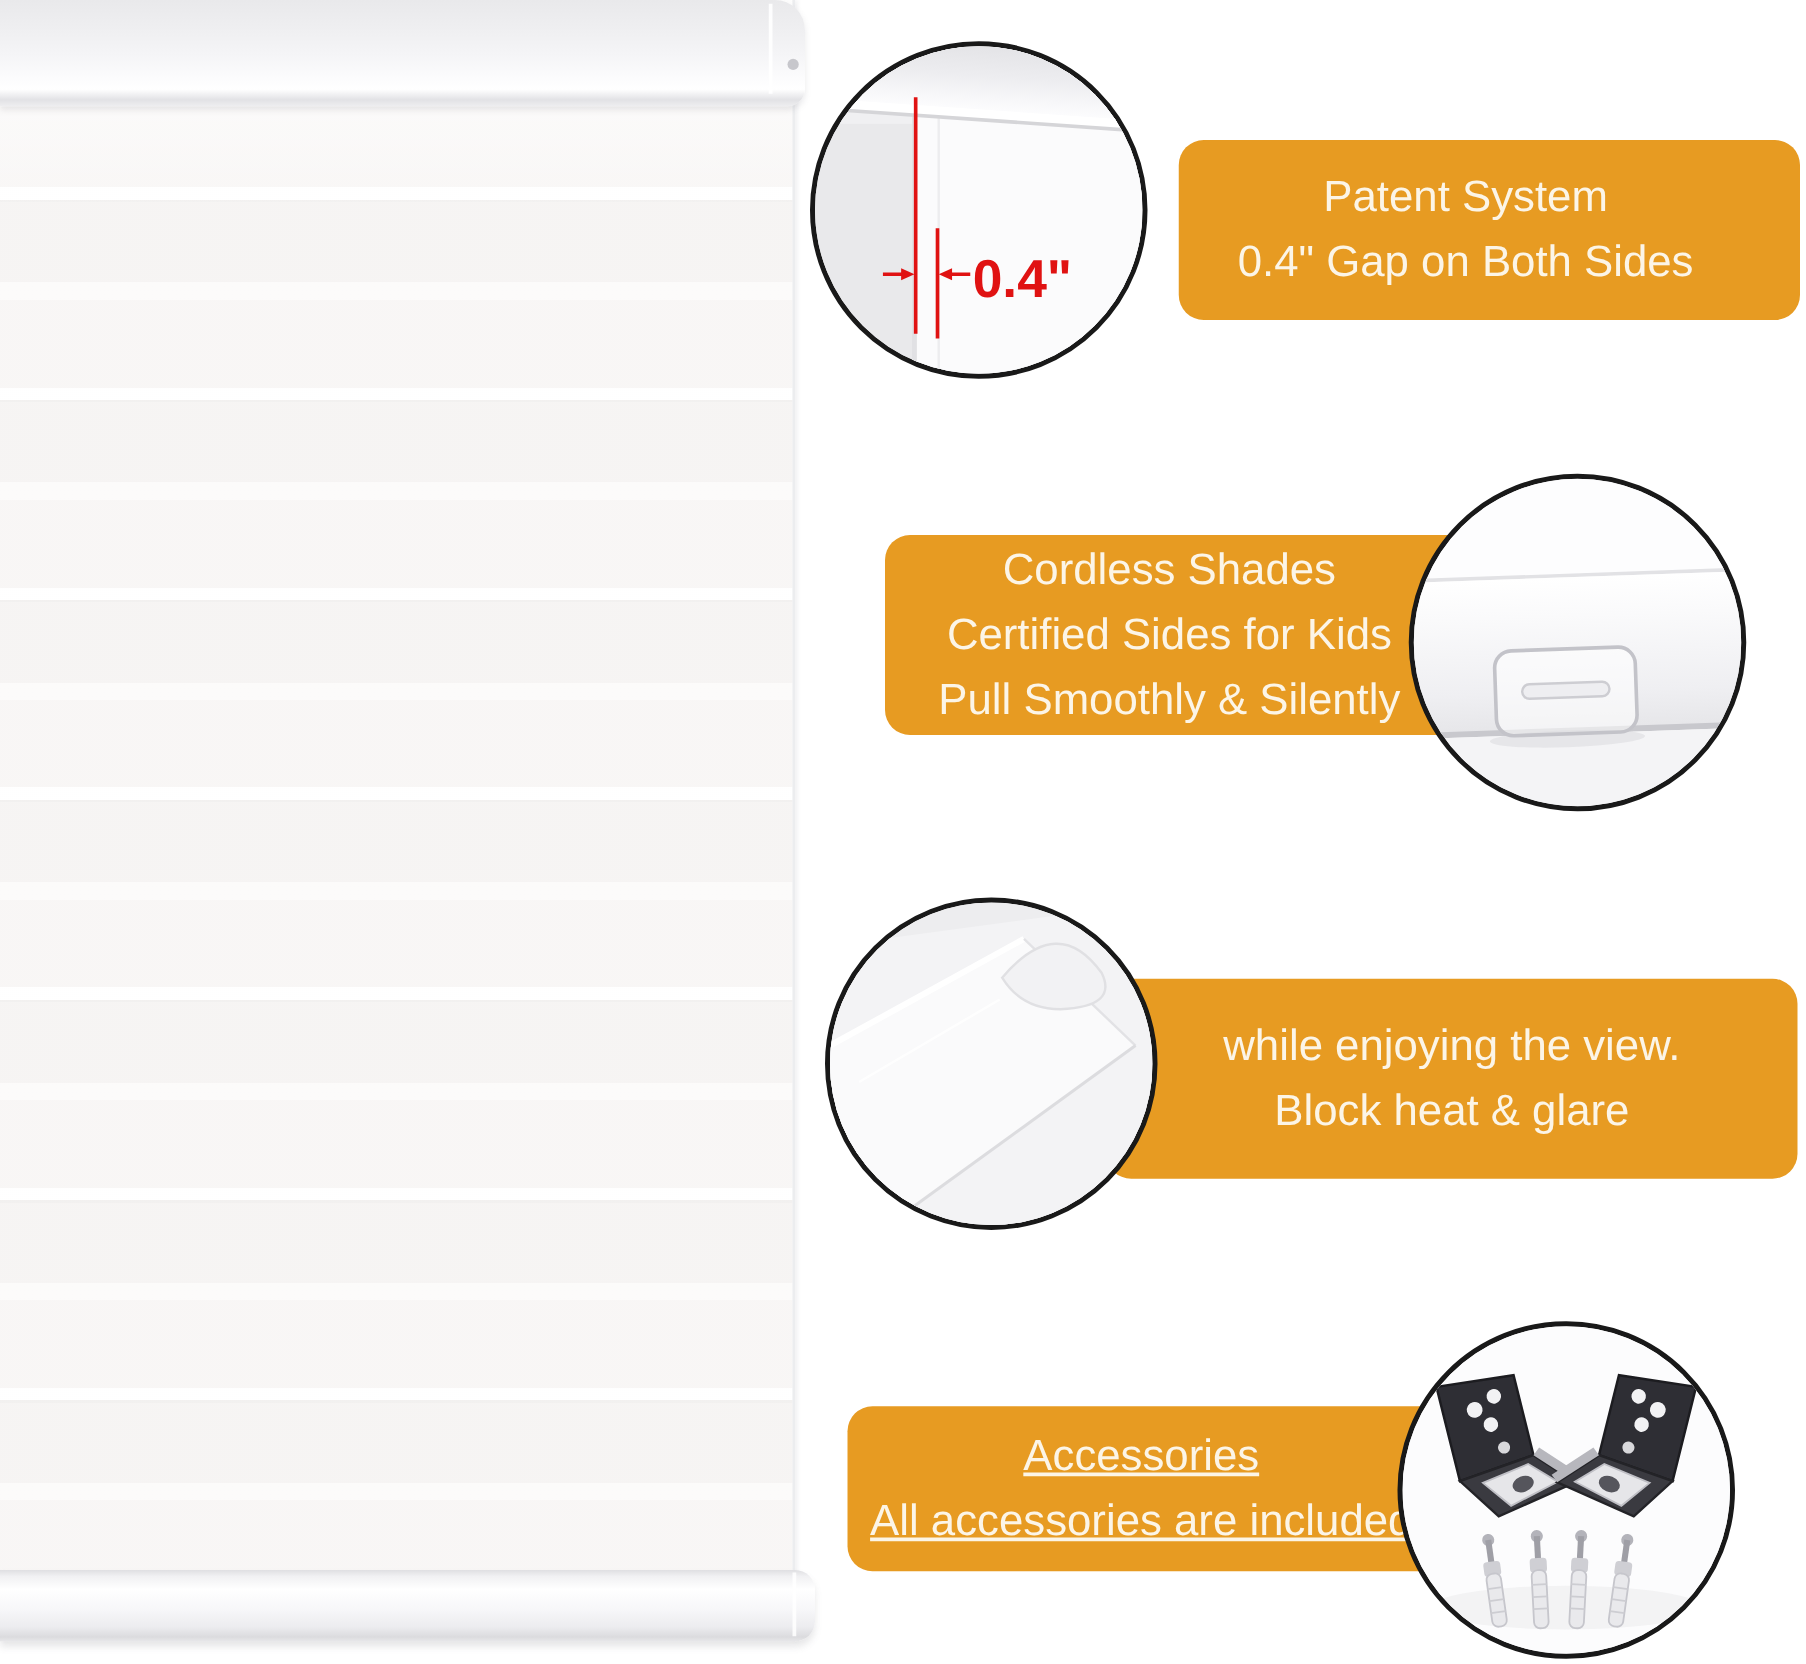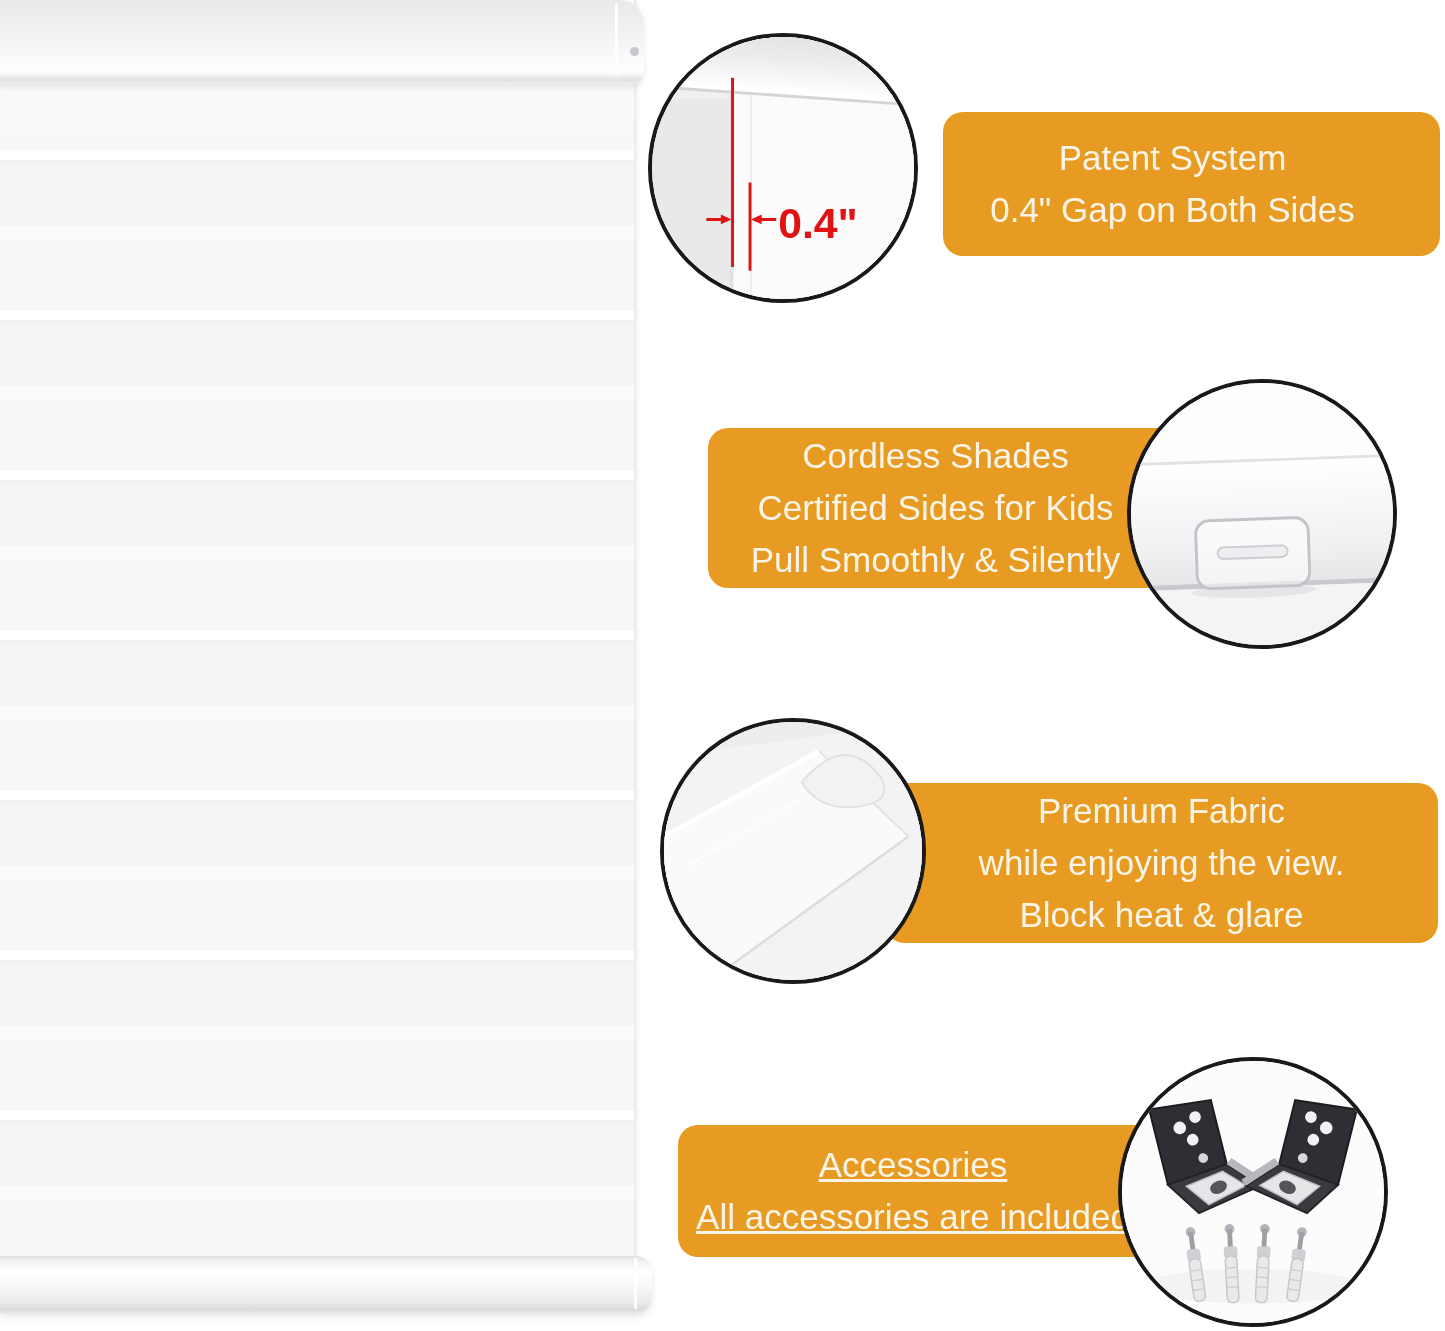--- a/index.html
+++ b/index.html
@@ -159,21 +159,20 @@
         <polygon points="0,36 266,0 266,266 0,266" fill="#f3f3f5"></polygon>
         <polygon points="0,118 160,30 252,118 48,266 0,266" fill="#fafafb"></polygon>
         <line x1="0" y1="118" x2="160" y2="30" stroke="#ffffff" stroke-width="5"></line>
         <line x1="160" y1="30" x2="252" y2="118" stroke="#e2e2e5" stroke-width="2"></line>
         <line x1="252" y1="118" x2="48" y2="266" stroke="#dcdcdf" stroke-width="2.5"></line>
         <path d="M 142,62 Q 188,8 224,58 Q 238,86 190,88 Q 158,88 142,62 Z" fill="#f2f2f4" stroke="#e0e0e3" stroke-width="2"></path>
         <line x1="24" y1="148" x2="140" y2="80" stroke="#ffffff" stroke-width="2" opacity="0.8"></line>
       </svg>
     </div>
     <div class="banner banner-3">
-      <div class="line">Premium Fabric</div>
       <div class="line">while enjoying the view.</div>
       <div class="line">Block heat &amp; glare</div>
     </div>
   </section>
 
   <section>
     <div class="banner banner-4">
       <div class="line">Accessories</div>
       <div class="line">All accessories are included</div>
     </div>

